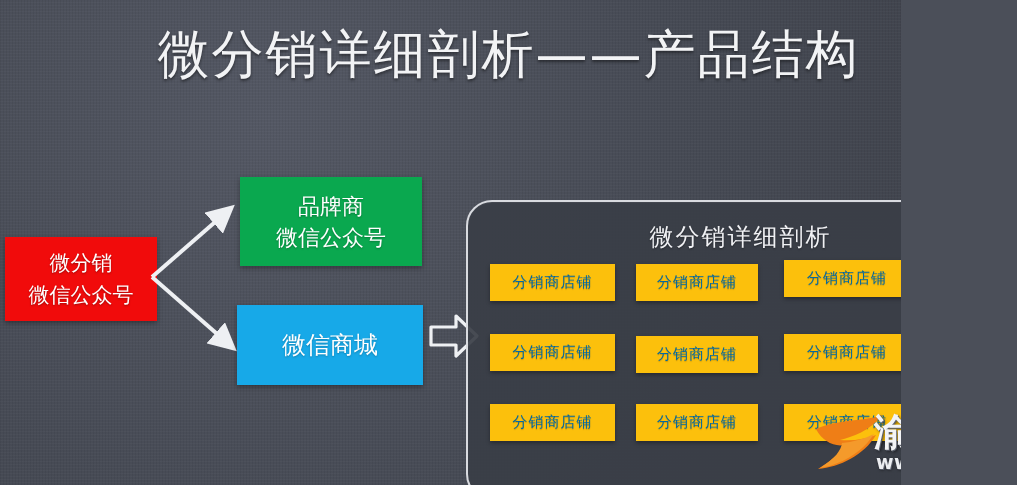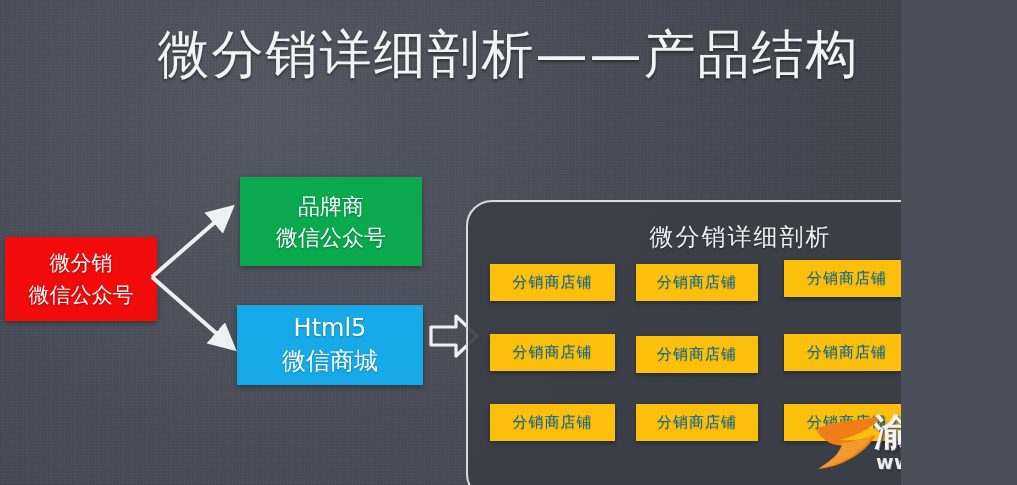--- a/index.html
+++ b/index.html
@@ -114,21 +114,20 @@
     <path d="M2,92 L80,24" stroke="#eef0f3" stroke-width="4" fill="none" marker-end="url(#ah)"></path>
     <path d="M2,92 L82,162" stroke="#eef0f3" stroke-width="4" fill="none" marker-end="url(#ah)"></path>
   </svg>
 
   <div class="box box-green">
     <span class="ln">品牌商</span>
     <span class="ln">微信公众号</span>
   </div>
 
   <div class="box box-blue">
-    <span class="ln">Html5</span>
     <span class="ln">微信商城</span>
   </div>
 
   <svg class="blockarrow" viewBox="0 0 52 48">
     <path d="M3,15 L28,15 L28,4 L49,24 L28,44 L28,33 L3,33 Z" fill="none" stroke="#eef0f3" stroke-width="3.2" stroke-linejoin="round"></path>
   </svg>
 
   <div class="panel">
     <div class="panel-title">微分销详细剖析</div>
 

